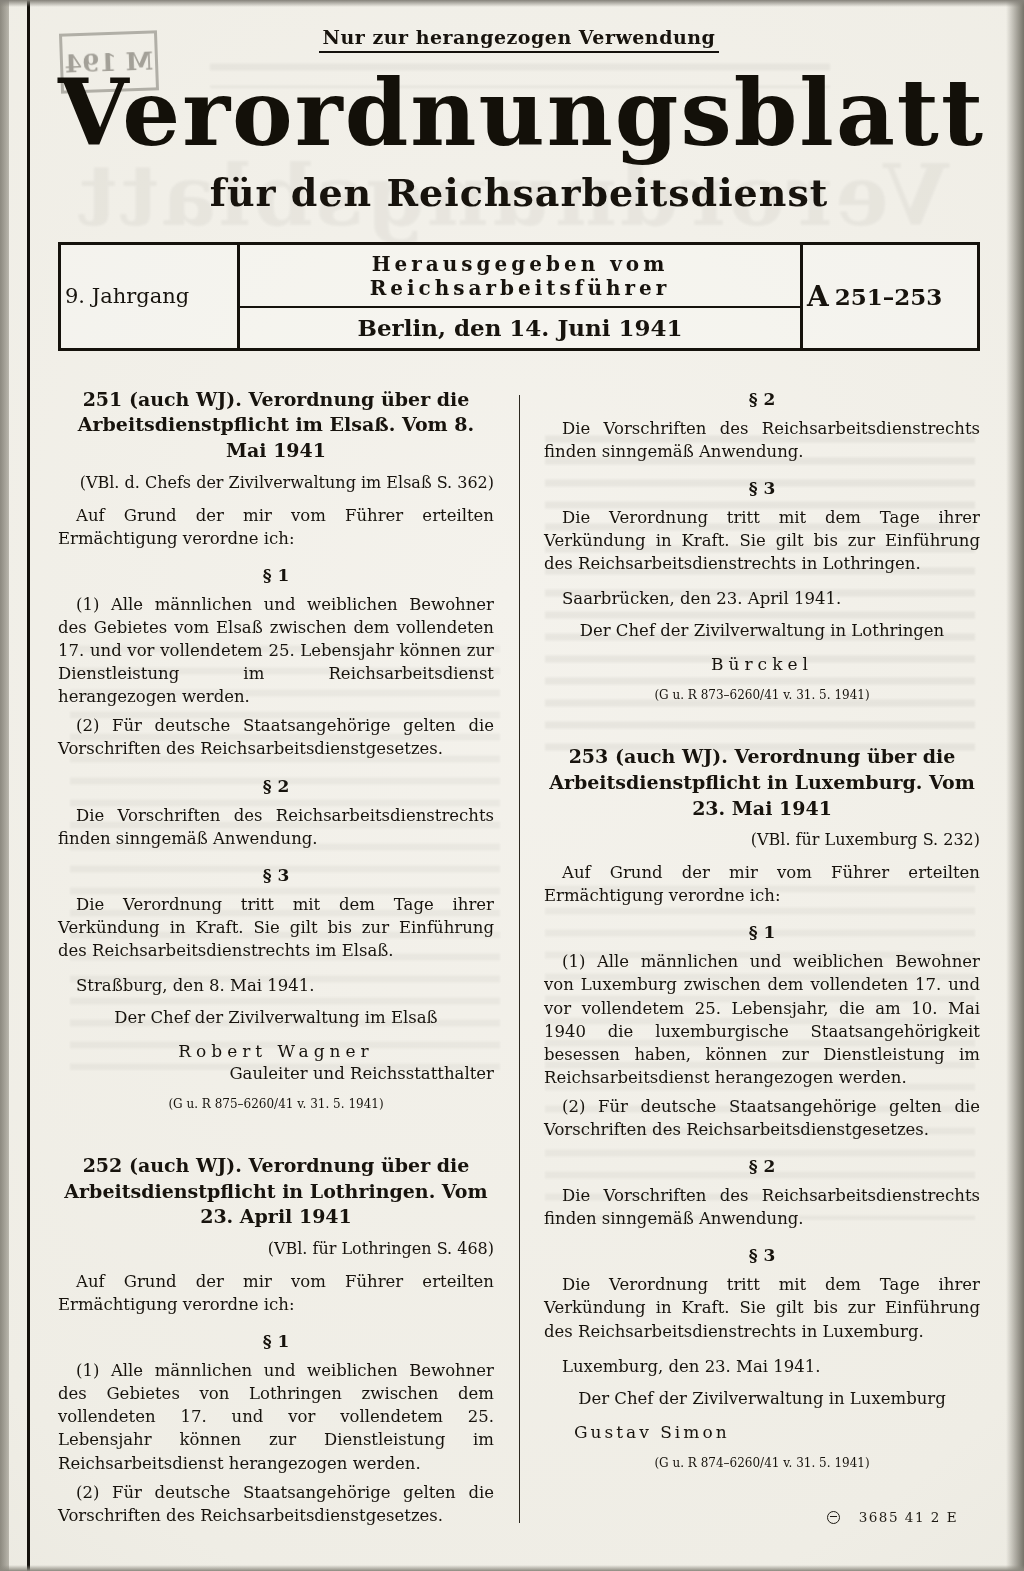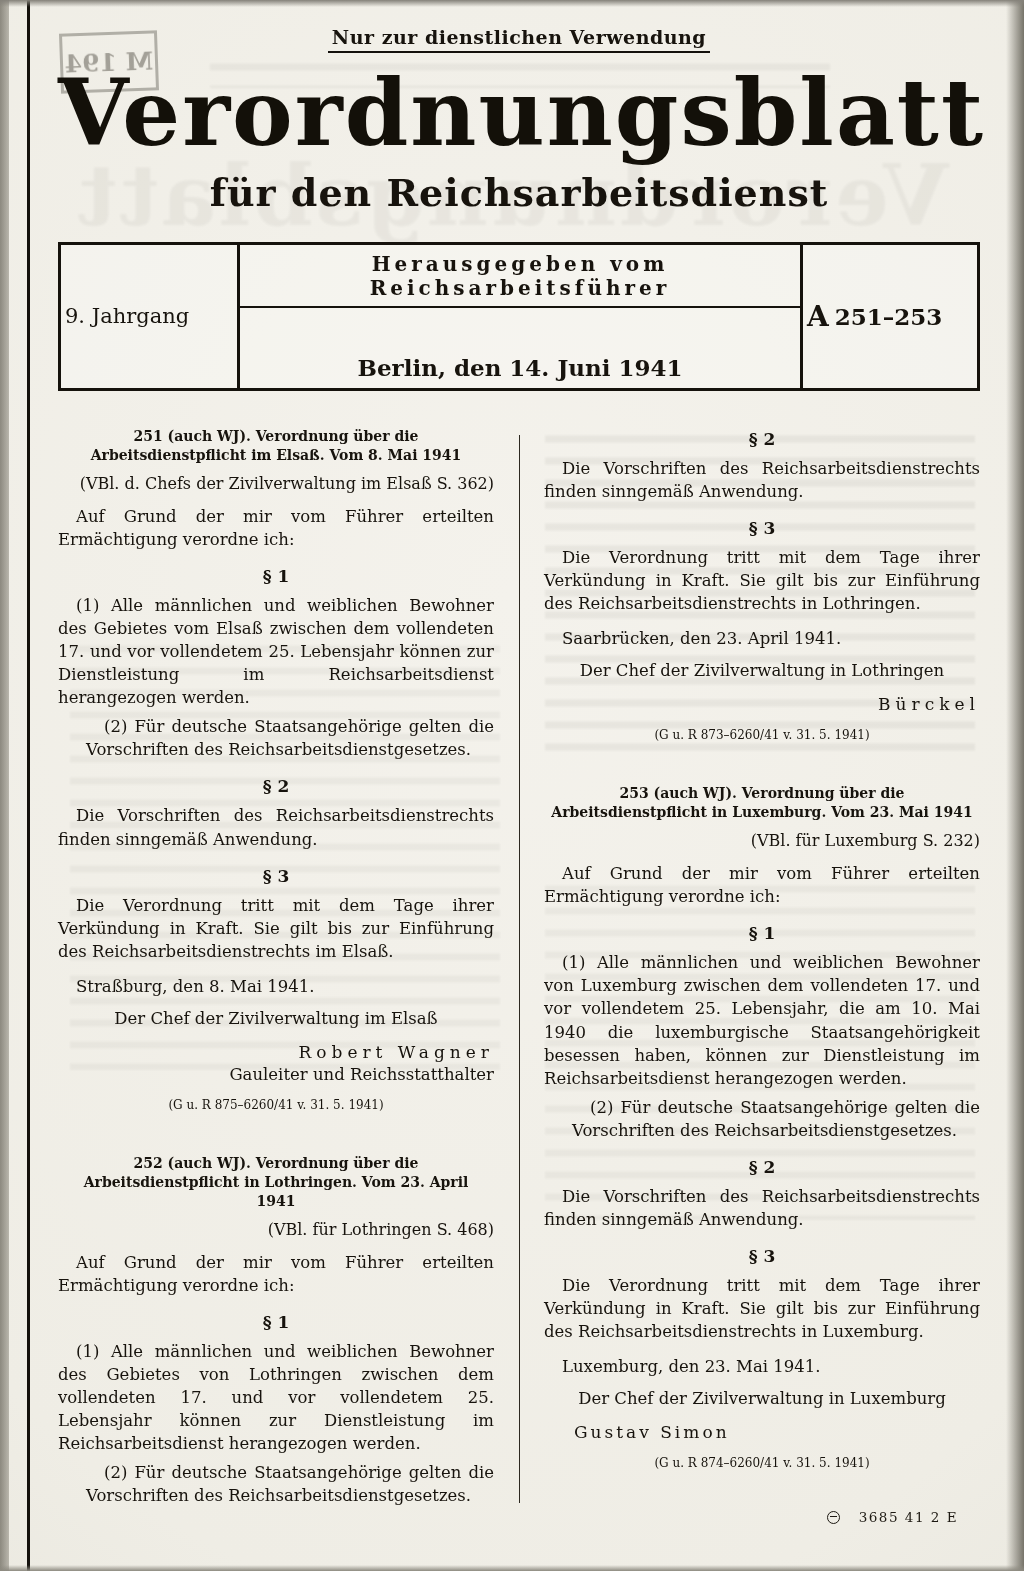--- a/index.html
+++ b/index.html
@@ -57,38 +57,38 @@
   .masthead {
     margin-top:27px; display:flex; border:3px solid #15120c; background:rgba(255,255,255,0.25);
   }
   .mh-cell { display:flex; align-items:center; justify-content:flex-start; }
   .mh-volume { width:168px; font-size:21px; border-right:3px solid #15120c; padding:10px 4px; }
   .mh-center { flex:1; flex-direction:column; padding:0; }
   .mh-publisher {
     width:100%; box-sizing:border-box; text-align:center; font-weight:bold; font-size:20px;
     letter-spacing:4px; padding:7px 6px 6px; border-bottom:2px solid #15120c;
   }
-  .mh-date { width:100%; text-align:center; font-weight:bold; font-size:23px; padding:6px 6px 7px;margin-top:40px; }
+  .mh-date { width:100%; text-align:center; font-weight:bold; font-size:23px; padding:6px 6px 7px; }
   .mh-issue { width:166px; border-left:3px solid #15120c; font-weight:bold; font-size:23px; padding:10px 4px; }
   .mh-issue .prefix { font-size:28px; font-weight:bold; margin-right:6px; }
 
   .columns { display:flex; margin-top:36px; position:relative; }
   .columns::before { content:""; position:absolute; left:50%; top:8px; bottom:4px; width:1px; background:#2c2820; }
   .col { width:50%; box-sizing:border-box; }
   .col-left  { padding-right:25px; }
   .col-right { padding-left:25px; }
 
-  .decree-heading { font-weight:bold; font-size:14px; line-height:1.35; text-align:center; margin:0 4px 9px; }
+  .decree-heading { font-weight:bold; font-size:19px; line-height:1.35; text-align:center; margin:0 4px 9px; }
   .citation { text-align:right; font-size:16px; margin:0 0 12px; }
   .para { font-size:16.5px; line-height:1.40; text-align:justify; text-indent:18px; margin:0; }
-  .para + .para { margin-top:6px;margin-left:28px; }
+  .para + .para { margin-top:6px; }
   .section-label { text-align:center; font-weight:bold; font-size:17px; margin:15px 0 8px; }
   .dateline { font-size:16.5px; text-indent:18px; margin:14px 0 0; }
   .signer-title { text-align:center; font-size:16.5px; margin:13px 0 0; }
-  .signer-name { text-align:right; font-size:17px; letter-spacing:5px; margin:14px 0 0; }
+  .signer-name { text-align:center; font-size:17px; letter-spacing:5px; margin:14px 0 0; }
   .signer-name.left { text-align:left; padding-left:30px; letter-spacing:3px; }
   .signer-role { text-align:right; font-size:16.5px; margin:3px 0 0; }
   .reference { text-align:center; font-size:12px; margin:14px 0 0; }
   .decree-gap { margin-top:42px; }
   .cont-top { margin-top:2px; }
 
   .printer-mark {
     position:absolute; right:66px; bottom:46px; font-size:13.5px; letter-spacing:1.5px; color:#1d1912;
     display:flex; align-items:center; gap:19px;
   }
@@ -114,21 +114,21 @@
   <div class="ghost ghost-stamp">M 194</div>
   <div class="ghost ghost-title">Verordnungsblatt</div>
   <div class="ghost ghost-lines gl-1"></div>
   <div class="ghost ghost-lines gl-2"></div>
   <div class="ghost ghost-lines gl-3"></div>
   <div class="ghost ghost-lines gl-4"></div>
 
   <div class="content">
 
     <div class="restriction">
-      <span>Nur zur dienstlichen Verwendung</span>
+      <span>Nur zur herangezogen Verwendung</span>
     </div>
 
     <div class="main-title">Verordnungsblatt</div>
     <div class="sub-title">für den Reichsarbeitsdienst</div>
 
     <div class="masthead">
       <div class="mh-cell mh-volume">9. Jahrgang</div>
       <div class="mh-cell mh-center">
         <div class="mh-publisher">Herausgegeben vom Reichsarbeitsführer</div>
         <div class="mh-date">Berlin, den 14. Juni 1941</div>

